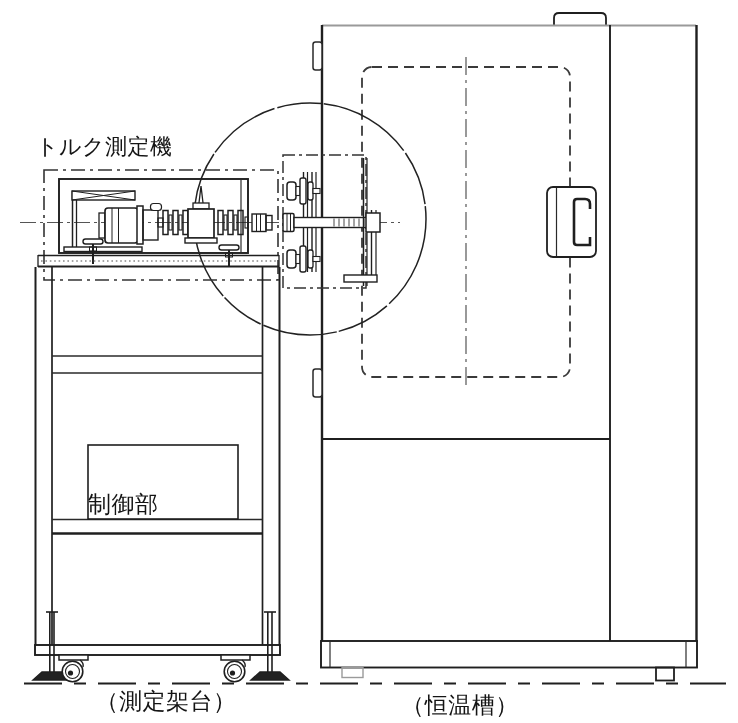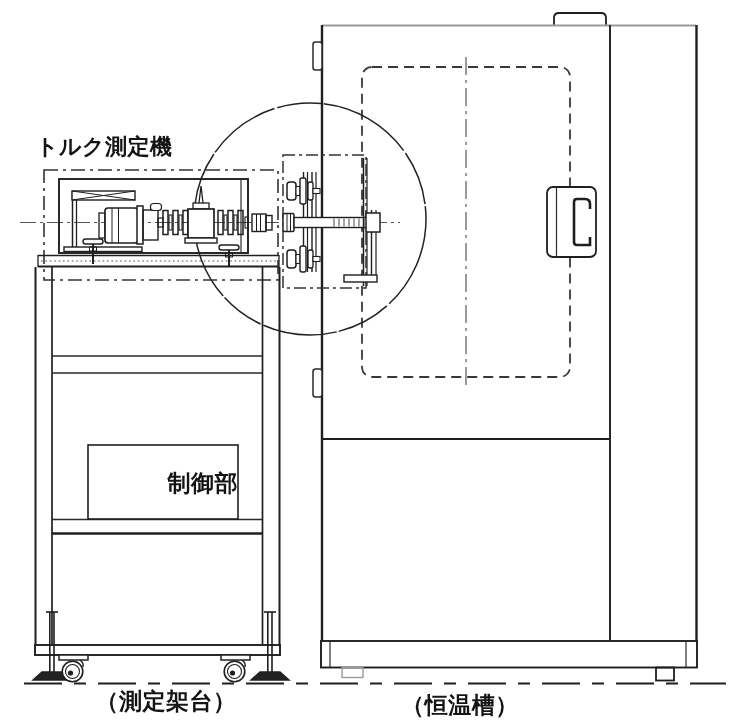--- a/index.html
+++ b/index.html
@@ -14,25 +14,25 @@
     width:738px;height:723px;
     background:var(--bg);
     font-family:"Liberation Sans","DejaVu Sans",sans-serif;
     overflow:hidden;
   }
   svg{position:absolute;left:0;top:0;}
   .lbl{
     position:absolute;
     color:#141414;
     white-space:nowrap;
-    font-weight:700;
+    font-weight:400;
     letter-spacing:0.5px;
   }
   .lbl-machine{left:36px;top:132px;font-size:22px;}
-  .lbl-control{left:88px;top:468px;width:150px;text-align:right;font-size:23px;}
+  .lbl-control{left:88px;top:489px;width:150px;text-align:left;font-size:23px;}
   .lbl-stand{left:88px;top:686px;width:156px;text-align:center;font-size:23px;}
   .lbl-chamber{left:392px;top:690px;width:136px;text-align:center;font-size:23px;}
 </style>
 </head>
 <body>
 
 <div class="canvas">
 
 <svg width="738" height="723" viewBox="0 0 738 723">
   <g fill="none" stroke-linecap="butt">

